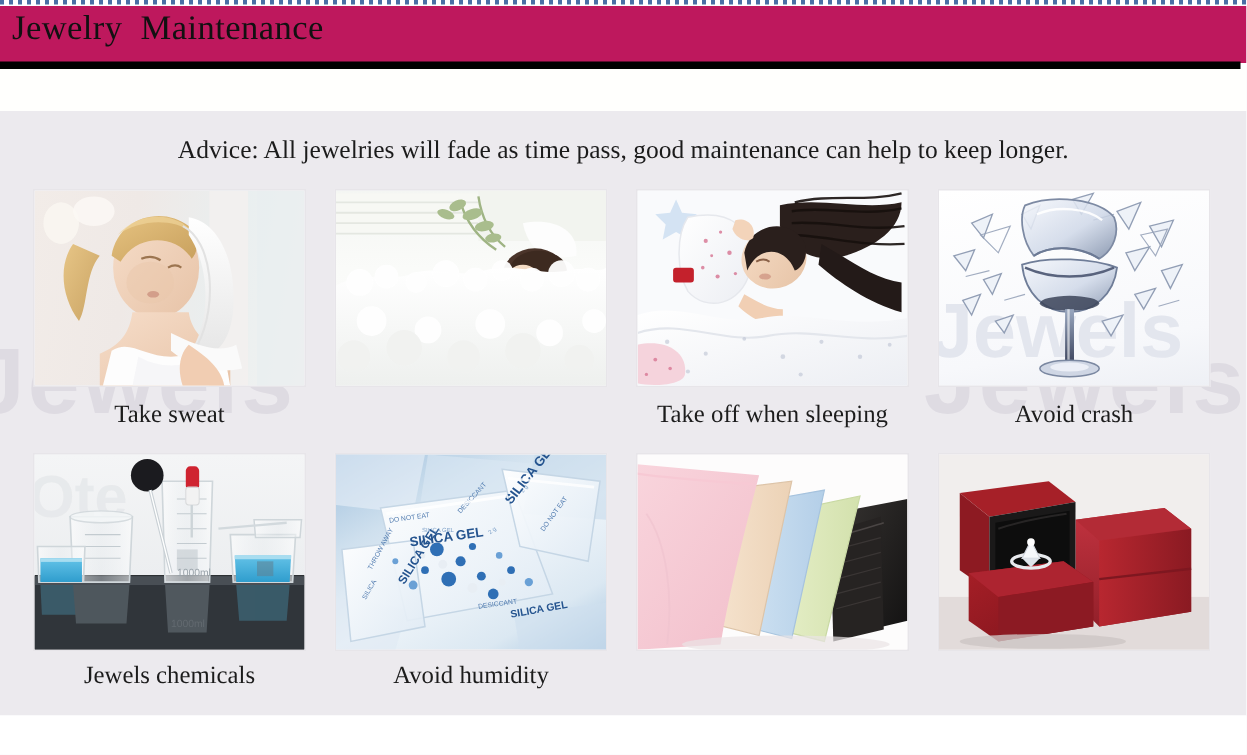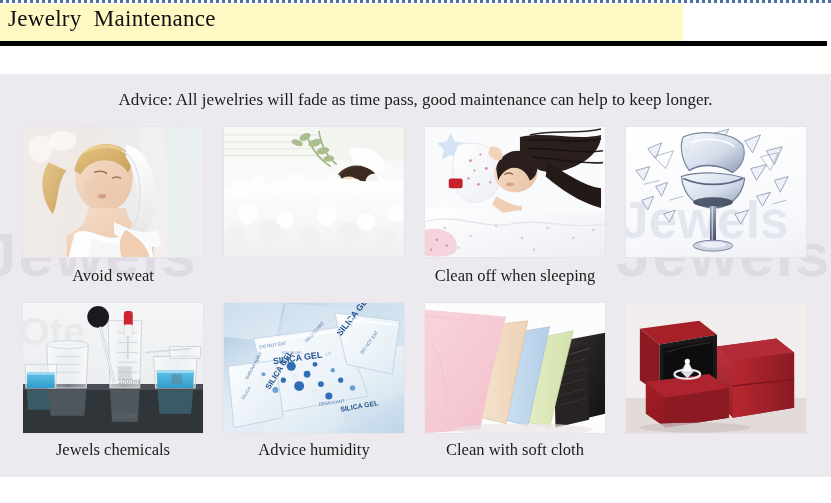--- a/index.html
+++ b/index.html
@@ -29,23 +29,23 @@
       linear-gradient(90deg, #4a6fa5 0 3px, rgba(255,255,255,0) 3px 6px);
     background-size: 6px 3px;
     background-repeat: repeat-x;
     background-position: 0 0;
   }
 
   
   .header {
     position: absolute;
     top: 4px; left: 0;
-    width: 683px;
+    width: 831px;
     height: 38px;
-    background: #fef9c3;
+    background: #be185d;
   }
   .header-title {
     position: absolute;
     left: 8px;
     top: 2px;
     font-family: "Liberation Serif", serif;
     font-size: 23px;
     letter-spacing: 0.3px;
     color: #111111;
     white-space: pre;
@@ -262,21 +262,21 @@
             <path d="M52 108 C64 100 74 112 92 112 C108 112 116 102 128 110 L132 132 L46 132 Z" fill="#fdfdfd"></path>
             <path d="M70 112 q22 12 44 0 l4 20 -52 0 z" fill="#f4f4f6" opacity="0.8"></path>
 
             <path d="M104 18 C126 22 136 50 134 80 C132 104 120 116 104 110 C118 92 120 54 104 30 Z" fill="url(#tow1)"></path>
             <path d="M100 24 C120 34 124 76 110 104" stroke="#e2e2e2" stroke-width="1.4" fill="none"></path>
             <path d="M92 96 C108 104 124 110 136 104 L140 120 C122 124 104 118 92 108 Z" fill="#fafafa"></path>
 
             <path d="M104 104 C116 112 126 120 128 132 L100 132 C96 120 98 110 104 104 Z" fill="#f1cdb2"></path>
           </svg>
         </div>
-        <div class="caption">Avoid sweat</div>
+        <div class="caption">Take sweat</div>
       </div>
 
       <div class="card">
         <div class="thumb">
           <div class="bath-bg"></div>
           <svg class="art" viewBox="0 0 182 132" preserveAspectRatio="none">
             <defs>
               <linearGradient id="foam" x1="0" y1="0" x2="0" y2="1">
                 <stop offset="0" stop-color="#ffffff"></stop>
                   <stop offset="1" stop-color="#eef0ee"></stop>
@@ -411,21 +411,21 @@
             </g>
 
             <path d="M0 104 C18 100 34 108 32 124 C30 132 8 132 0 130 Z" fill="#f5d3dc"></path>
             <g fill="#d46a8a" opacity="0.7">
               <circle cx="12" cy="114" r="1.3"></circle>
                 <circle cx="22" cy="120" r="1.2"></circle>
                 <circle cx="6" cy="124" r="1.1"></circle>
             </g>
           </svg>
         </div>
-        <div class="caption">Clean off when sleeping</div>
+        <div class="caption">Take off when sleeping</div>
       </div>
 
       <div class="card">
         <div class="thumb">
           <div class="crash-bg"></div>
           <svg class="art" viewBox="0 0 182 132" preserveAspectRatio="none">
             <defs>
               <linearGradient id="gls" x1="0" y1="0" x2="1" y2="1">
                 <stop offset="0" stop-color="#f6f8fc" stop-opacity="0.9"></stop>
                 <stop offset="0.55" stop-color="#cfd8e8" stop-opacity="0.85"></stop>
@@ -472,20 +472,21 @@
             <ellipse cx="88" cy="76" rx="20" ry="5" fill="#3c4459" opacity="0.85"></ellipse>
 
             <rect x="85" y="80" width="6" height="38" fill="url(#glsDeep)"></rect>
             <rect x="86.5" y="80" width="1.6" height="38" fill="#ffffff" opacity="0.6"></rect>
 
             <ellipse cx="88" cy="120" rx="20" ry="5.5" fill="#cfd6e4" stroke="#74melt"></ellipse>
             <ellipse cx="88" cy="120" rx="20" ry="5.5" fill="#cfd6e4" stroke="#7b88a1" stroke-width="1"></ellipse>
             <ellipse cx="88" cy="119" rx="13" ry="3" fill="#eef2f8" opacity="0.9"></ellipse>
           </svg>
         </div>
+        <div class="caption">Avoid crash</div>
       </div>
     </div>
 
     <div class="grid row2" style="top:225px;">
 
       <div class="card">
         <div class="thumb">
           <div class="chem-bg"></div>
           <svg class="art" viewBox="0 0 182 132" preserveAspectRatio="none">
             <defs>
@@ -623,21 +624,21 @@
             <g fill="#4c7cb2" font-family="Liberation Sans, sans-serif" font-size="4" opacity="0.7">
               <text x="58" y="52">SILICA GEL</text>
               <text x="104" y="54" transform="rotate(-40 104 54)">2 g</text>
               <text x="126" y="26" transform="rotate(-50 126 26)">2 g</text>
             </g>
 
             <path d="M34 40 L116 28" stroke="#ffffff" stroke-width="2" opacity="0.8"></path>
             <path d="M116 16 L174 22" stroke="#ffffff" stroke-width="1.8" opacity="0.8"></path>
           </svg>
         </div>
-        <div class="caption cap-row2">Advice humidity</div>
+        <div class="caption cap-row2">Avoid humidity</div>
       </div>
 
       <div class="card">
         <div class="thumb">
           <div class="cloth-bg"></div>
           <svg class="art" viewBox="0 0 182 132" preserveAspectRatio="none">
             <defs>
               <linearGradient id="pink" x1="0" y1="0" x2="1" y2="1">
                 <stop offset="0" stop-color="#f9d5dd"></stop>
                   <stop offset="1" stop-color="#f2bfcb"></stop>
@@ -678,21 +679,20 @@
 
             <path d="M72 22 L104 18 L82 122 L50 114 Z" fill="url(#cream)" stroke="#ddc4a8" stroke-width="0.8"></path>
 
             <path d="M-6 6 L82 14 C72 52 62 92 56 128 L-6 132 Z" fill="url(#pink)"></path>
             <path d="M-6 12 C18 16 50 18 78 20" stroke="#f7c9d4" stroke-width="1.6" fill="none"></path>
             <path d="M6 40 C20 60 24 96 20 128" stroke="#f0c3cf" stroke-width="1.2" fill="none" opacity="0.7"></path>
 
             <ellipse cx="100" cy="128" rx="70" ry="6" fill="#e9e4e6" opacity="0.7"></ellipse>
           </svg>
         </div>
-        <div class="caption cap-row2">Clean with soft cloth</div>
       </div>
 
       <div class="card">
         <div class="thumb">
           <div class="box-bg"></div>
           <svg class="art" viewBox="0 0 182 132" preserveAspectRatio="none">
             <defs>
               <linearGradient id="red1" x1="0" y1="0" x2="1" y2="1">
                 <stop offset="0" stop-color="#a81f27"></stop>
                   <stop offset="1" stop-color="#7c141c"></stop>

